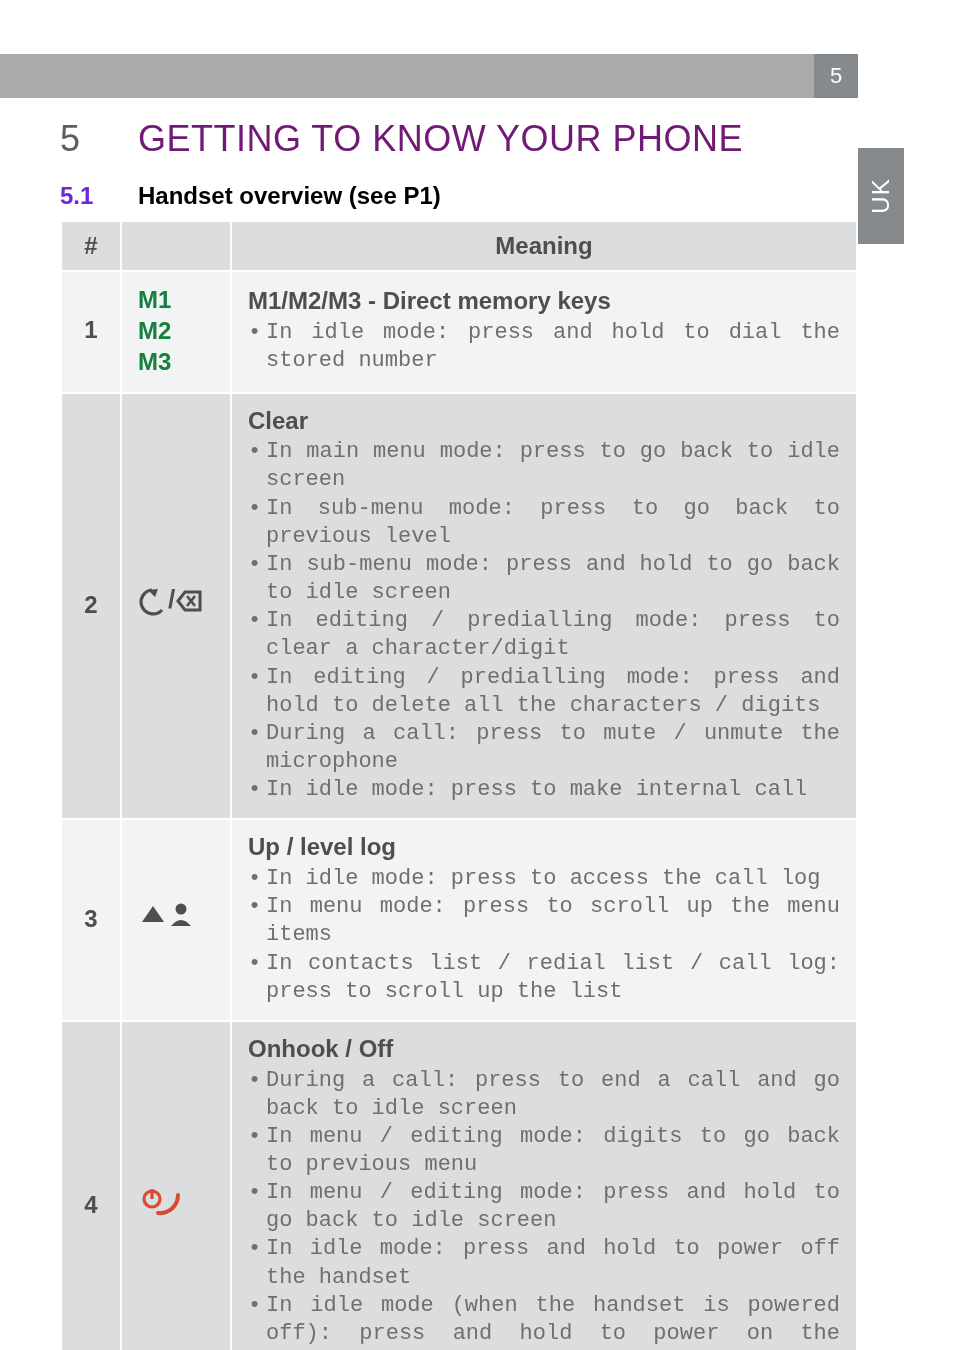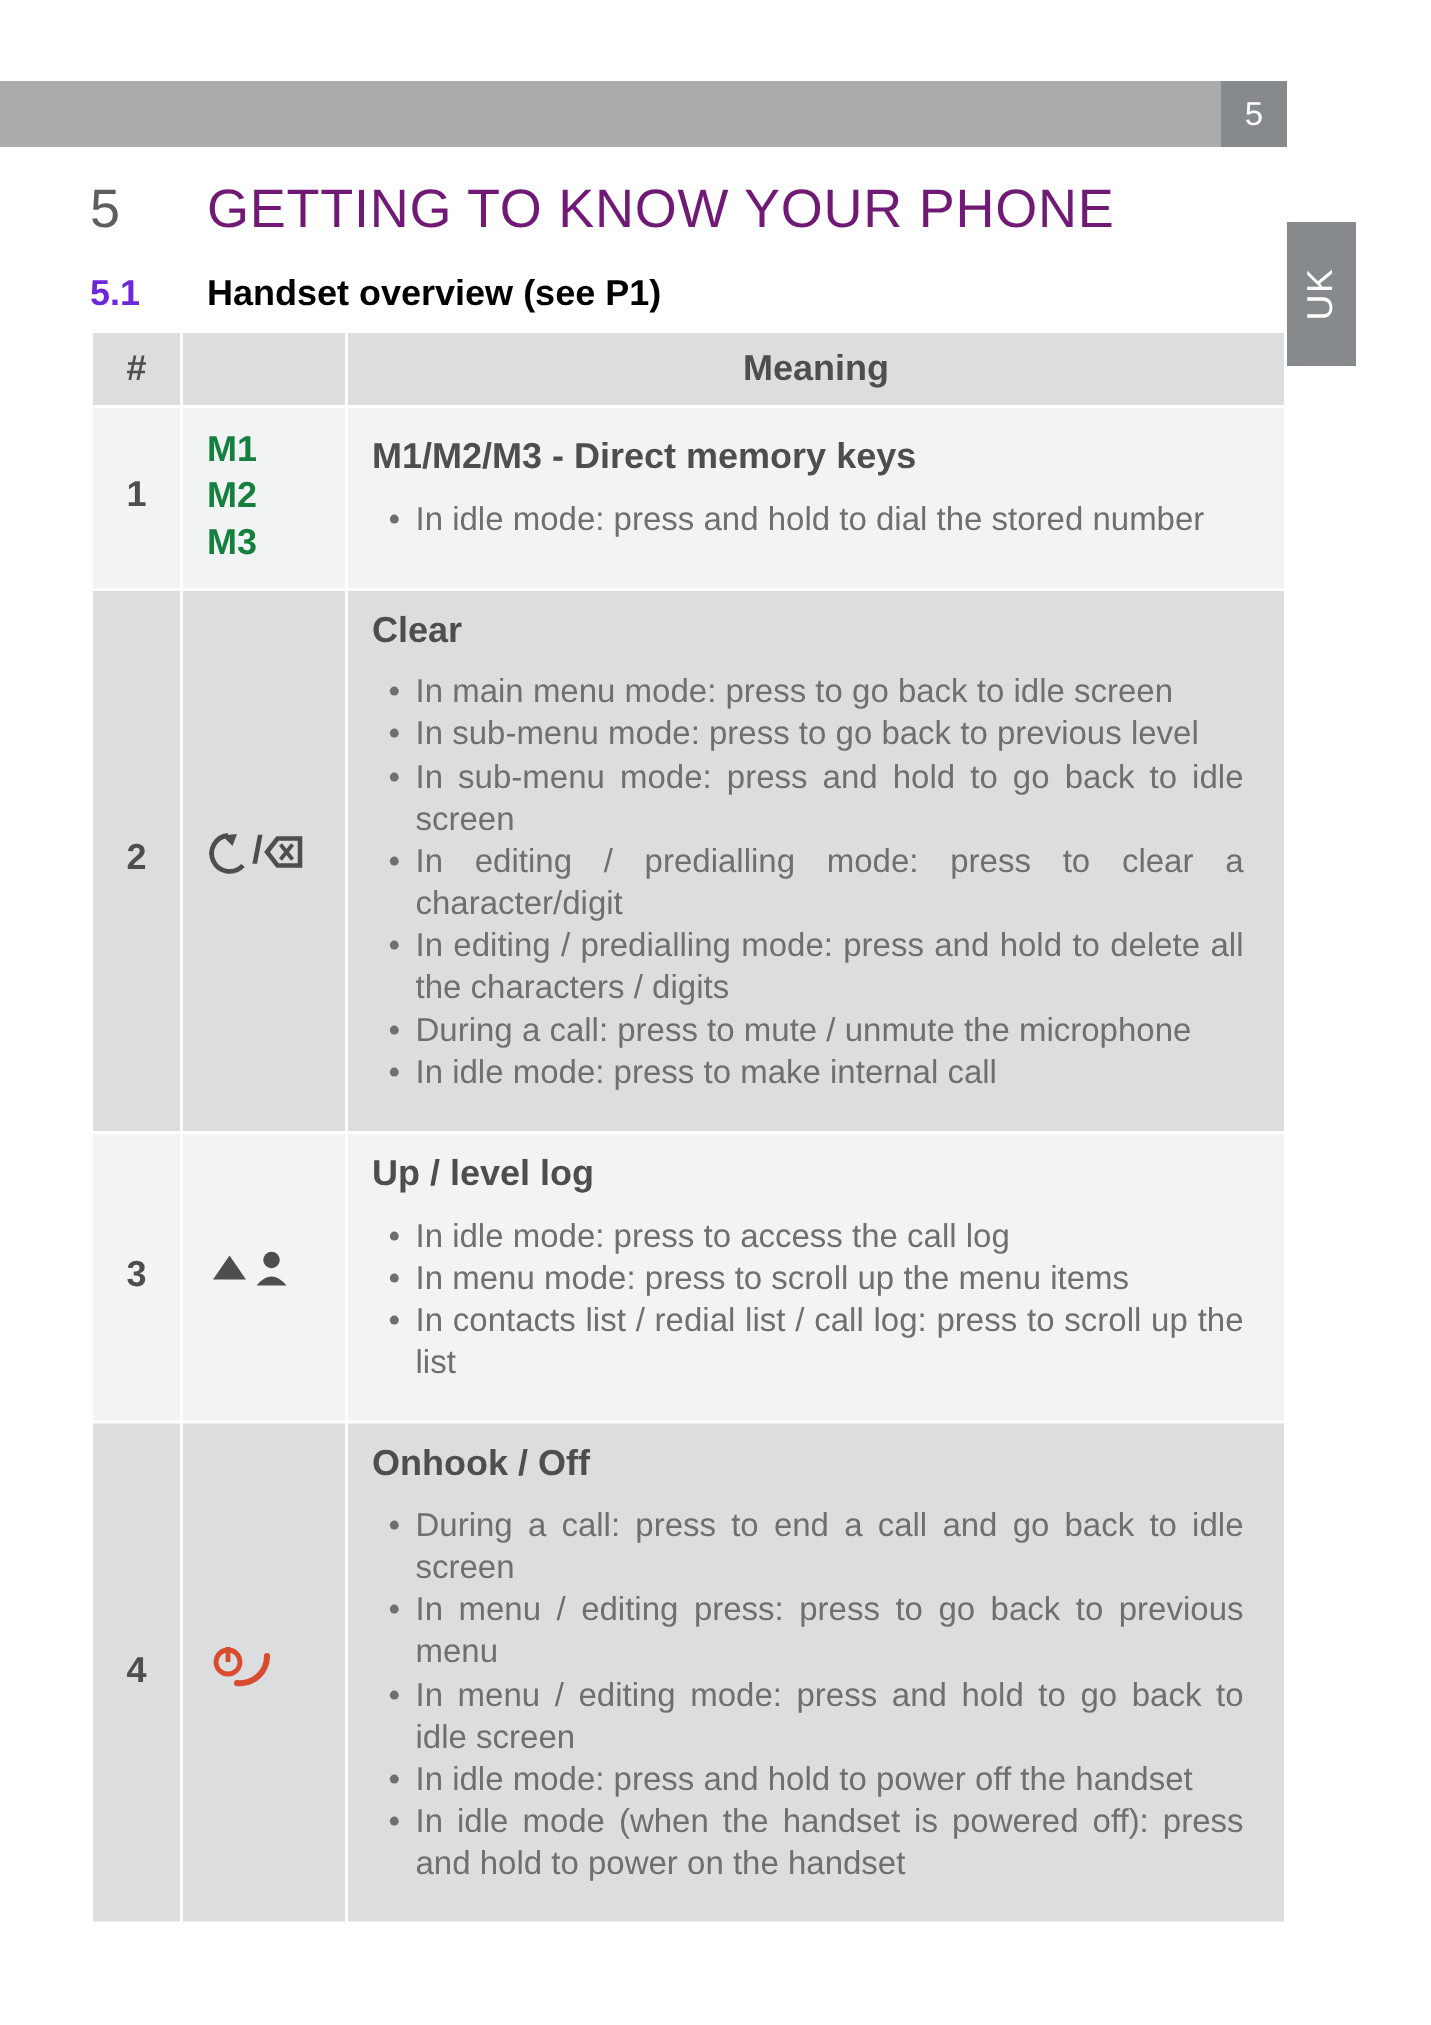--- a/index.html
+++ b/index.html
@@ -20,21 +20,21 @@
   table { width: 100%; border-collapse: collapse; }
   th { background: #dcdddf; font-size: 24px; font-weight: 700; color: #4c4e50; padding: 10px 12px; text-align: center; border: 2px solid #ffffff; }
   th.num-col { width: 60px; }
   th.icon-col { width: 110px; }
   td { font-size: 22px; line-height: 1.28; padding: 12px 16px 14px 16px; vertical-align: middle; border: 2px solid #ffffff; color: #6e6f71; }
   td.num-cell { text-align: center; font-weight: 700; font-size: 24px; color: #4c4e50; vertical-align: middle; }
   td.icon-cell { text-align: left; vertical-align: middle; font-weight: 700; color: #15803d; font-size: 24px; }
   tr.odd td { background: #f2f3f4; }
   tr.even td { background: #dcdddf; }
   .meaning-title { font-weight: 700; color: #4c4e50; font-size: 24px; display: block; margin-bottom: 2px; }
-  ul.bullets { list-style: none; padding: 0; margin: 11px; }
+  ul.bullets { list-style: none; padding: 0; margin: 0; font-family: Liberation Mono, monospace; }
   ul.bullets li { position: relative; padding-left: 18px; text-align: justify; }
   ul.bullets li::before { content: "•"; position: absolute; left: 0; top: 0; color: #6e6f71; font-size: 22px; }
   .icon-svg { display: inline-block; vertical-align: middle; }
   .m-keys { line-height: 1.3; }
 </style>
 </head>
 <body>
 
 <div class="page">
   <div class="header-band"></div>
@@ -139,21 +139,21 @@
                 <circle cx="14" cy="18" r="8" stroke="#d84b2f" stroke-width="3.2" fill="none"></circle>
                 <line x1="14" y1="8" x2="14" y2="18" stroke="#d84b2f" stroke-width="3.2"></line>
                 <path d="M 20 32 A 18 18 0 0 0 40 14" stroke="#d84b2f" stroke-width="4" fill="none" stroke-linecap="round"></path>
               </svg>
             </span>
           </td>
           <td>
             <span class="meaning-title">Onhook / Off</span>
             <ul class="bullets">
               <li>During a call: press to end a call and go back to idle screen</li>
-              <li>In menu / editing press: press to go back to previous menu</li>
+              <li>In menu / editing mode: digits to go back to previous menu</li>
               <li>In menu / editing mode: press and hold to go back to idle screen</li>
               <li>In idle mode: press and hold to power off the handset</li>
               <li>In idle mode (when the handset is powered off): press and hold to power on the handset</li>
             </ul>
           </td>
         </tr>
       </tbody>
     </table>
   </div>
 </div>

